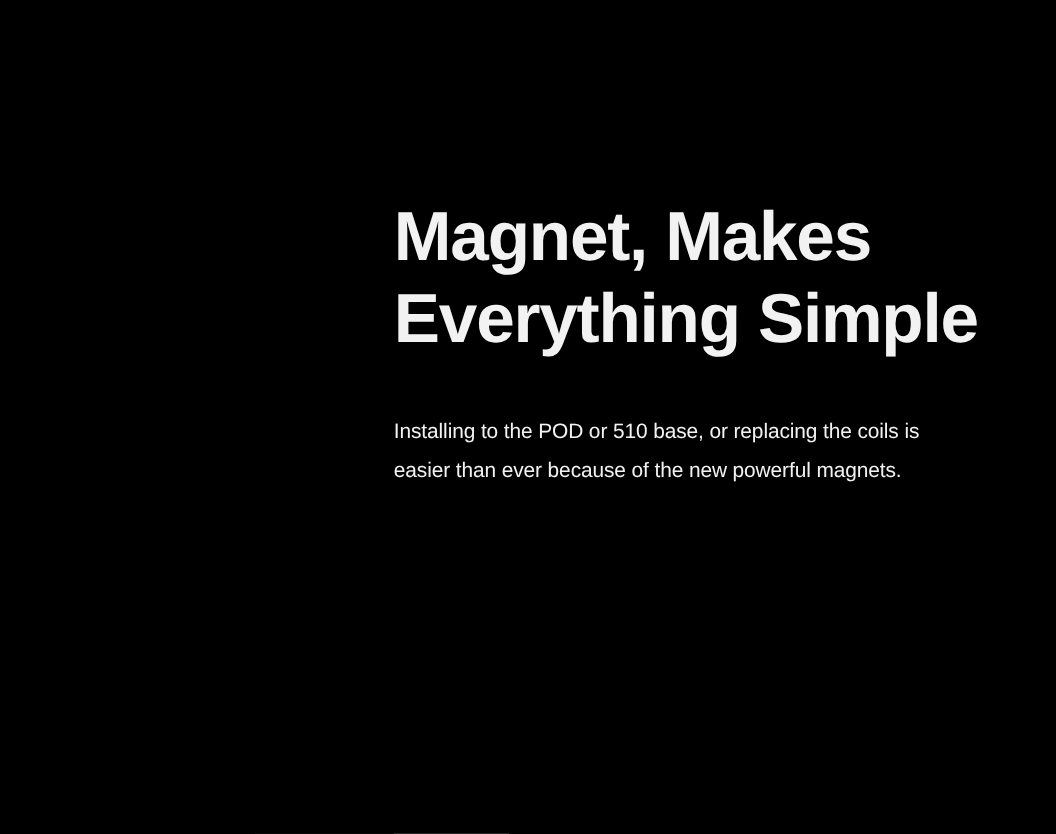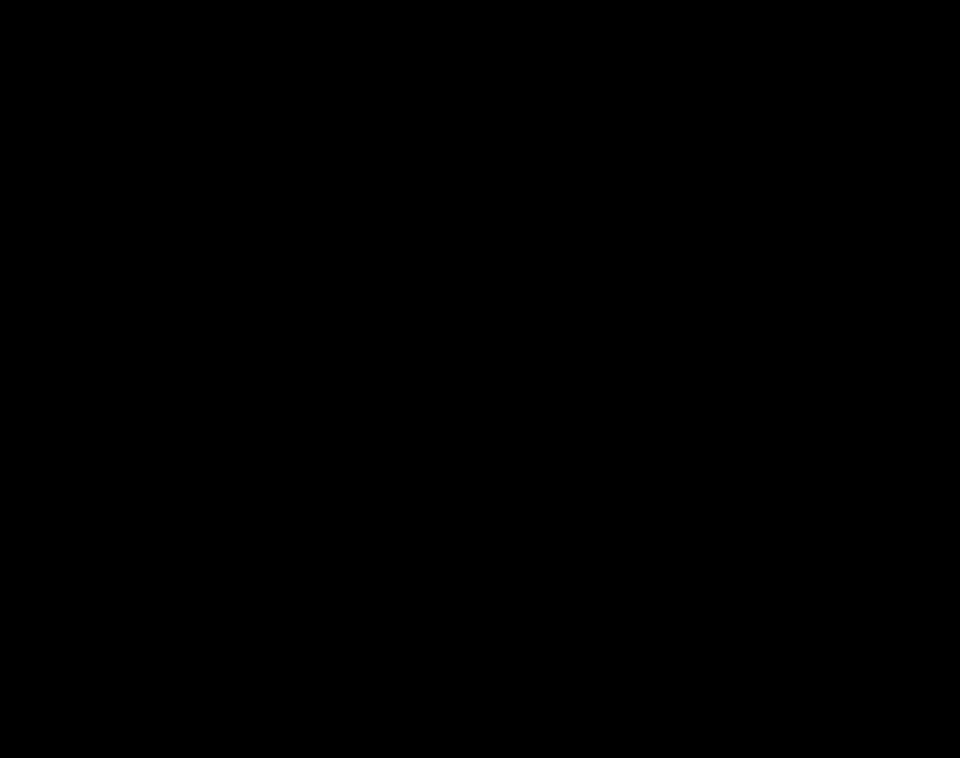--- a/index.html
+++ b/index.html
@@ -64,14 +64,22 @@
     max-width: 500px;
   }
 </style>
 </head>
 <body>
 
 <div class="hero" style="background: rgb(0, 0, 0);">
 
   <div class="hero-visual" style="background: rgb(0, 0, 0);"></div>
 
+  <div class="hero-copy">
+
+    <h1 class="hero-heading" style="color: rgb(242, 242, 242);">Magnet, Makes
+Everything Simple</h1>
+
+    <p class="hero-body" style="color: rgb(242, 242, 242);">Installing to the POD or 510 base, or replacing the coils is easier than ever because of the new powerful magnets.</p>
+
+  </div>
 
 </div>
 
 </body></html>

